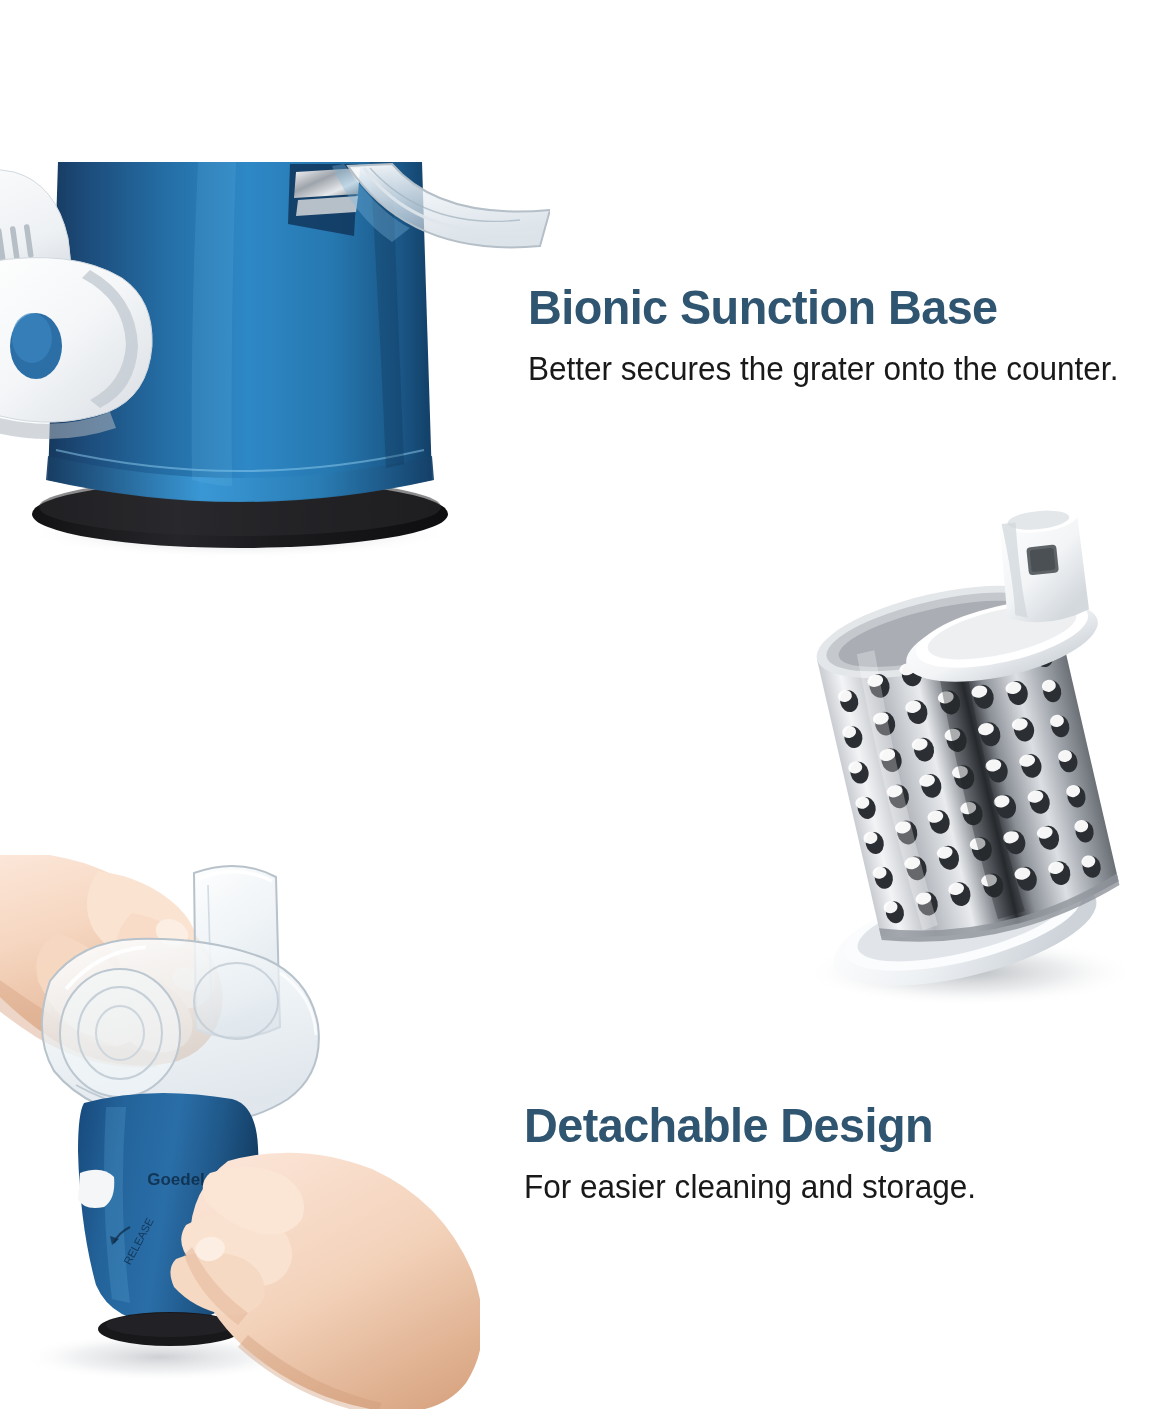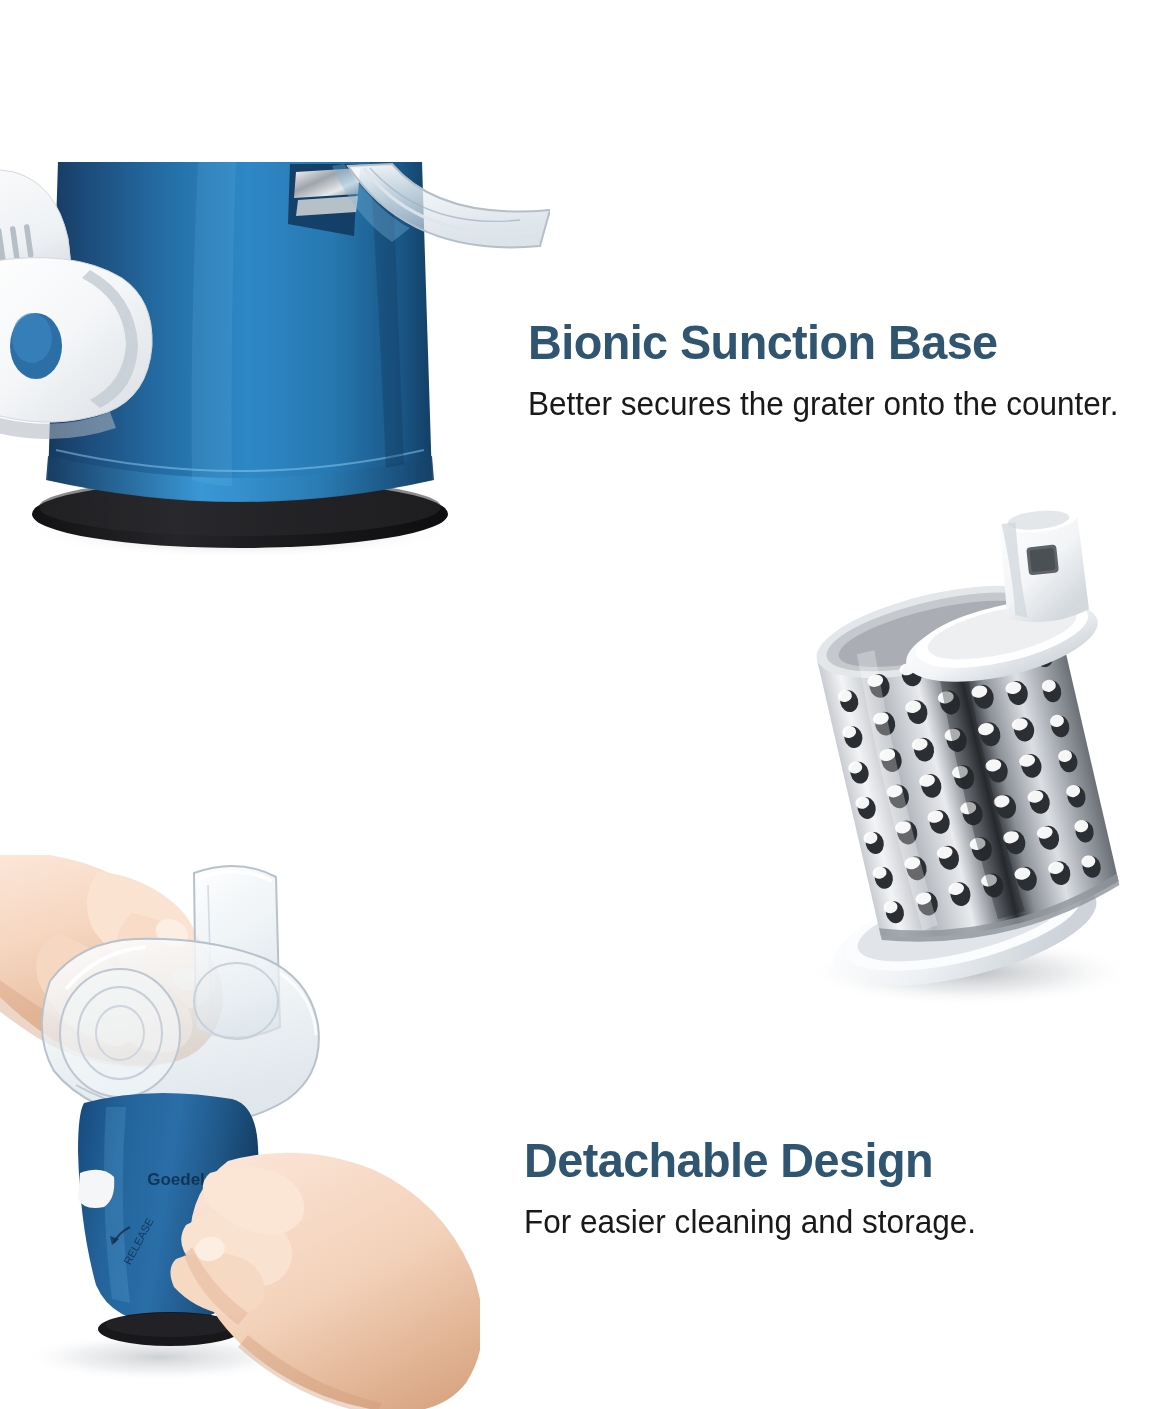--- a/index.html
+++ b/index.html
@@ -12,21 +12,21 @@
     overflow:hidden;
   }
 
   #page {
     position:relative;
     width:1170px; height:1409px;
     background:#ffffff;
   }
 
   
-  .feature { position:absolute;margin-top:35px; }
+  .feature { position:absolute; }
 
   .feature-title {
     font-weight:bold;
     font-size:49px;
     line-height:1.0;
     letter-spacing:-0.6px;
     color:#2f5571;
     transform:scaleX(0.955);
     transform-origin:left top;
     white-space:nowrap;

